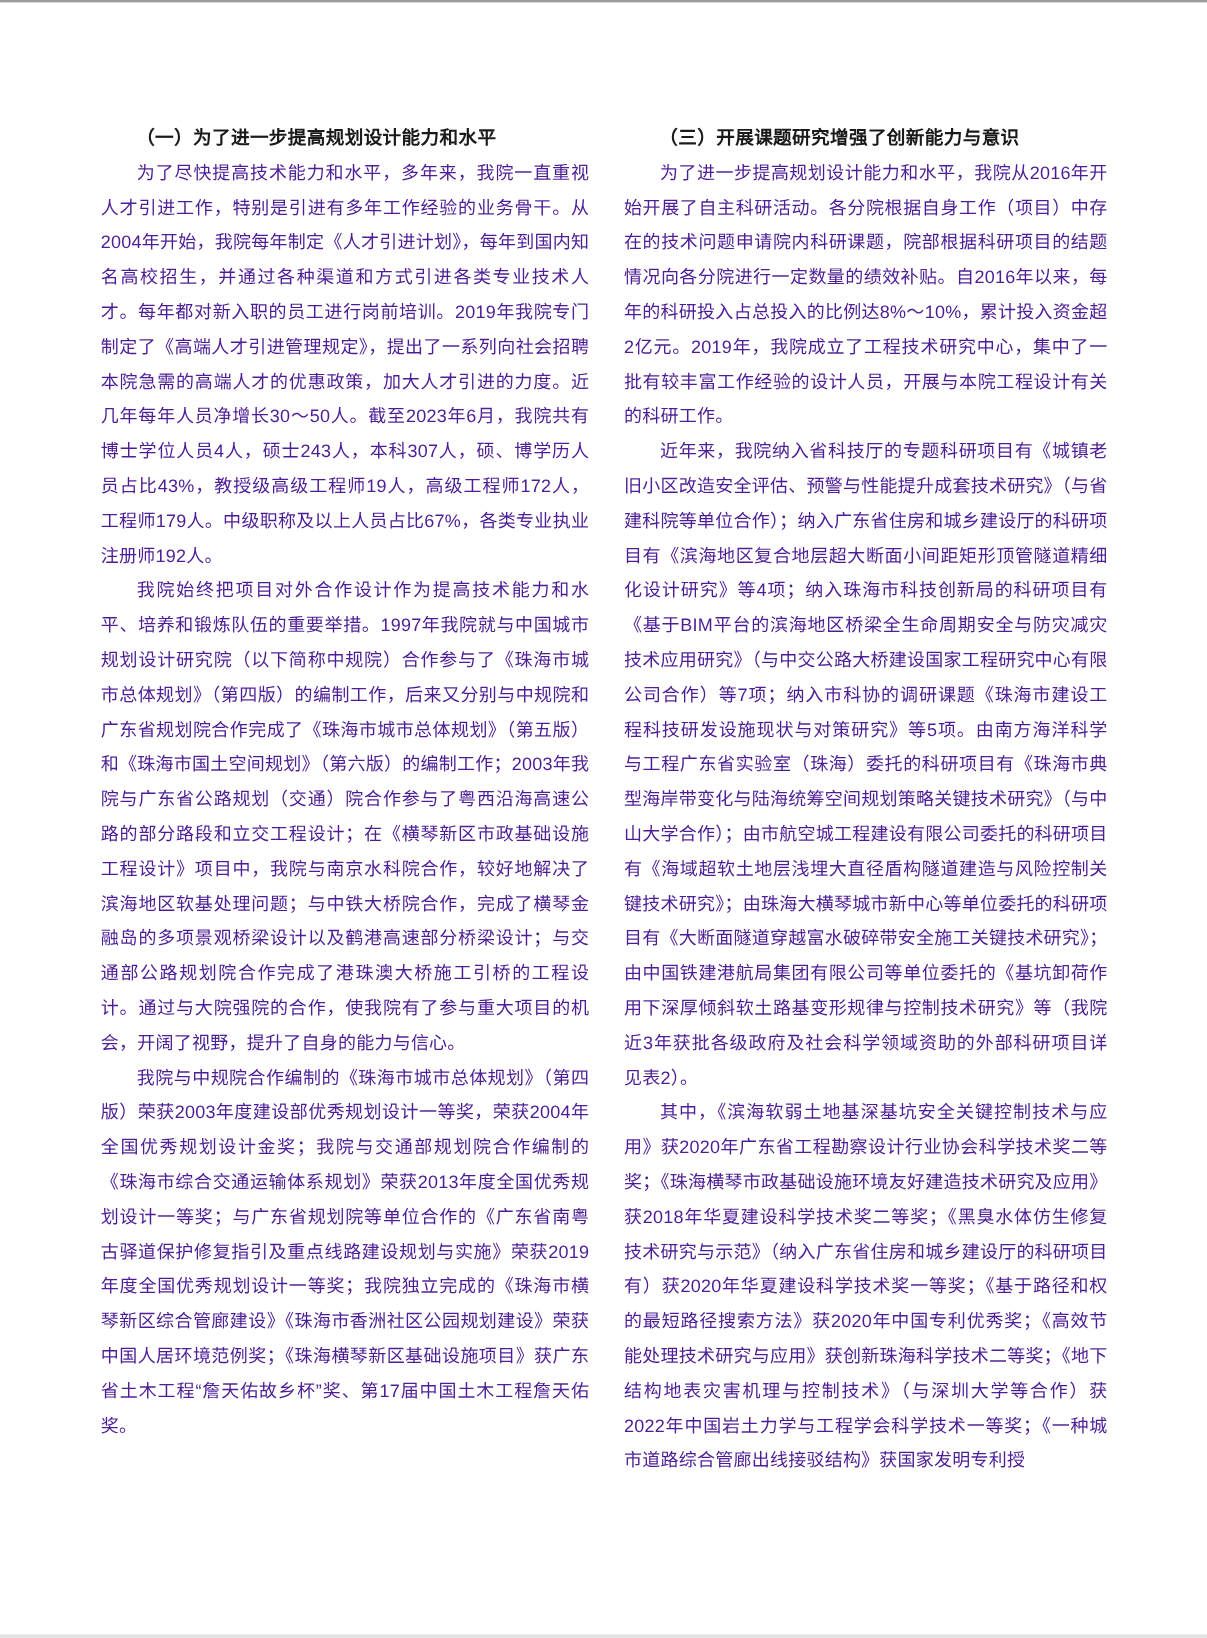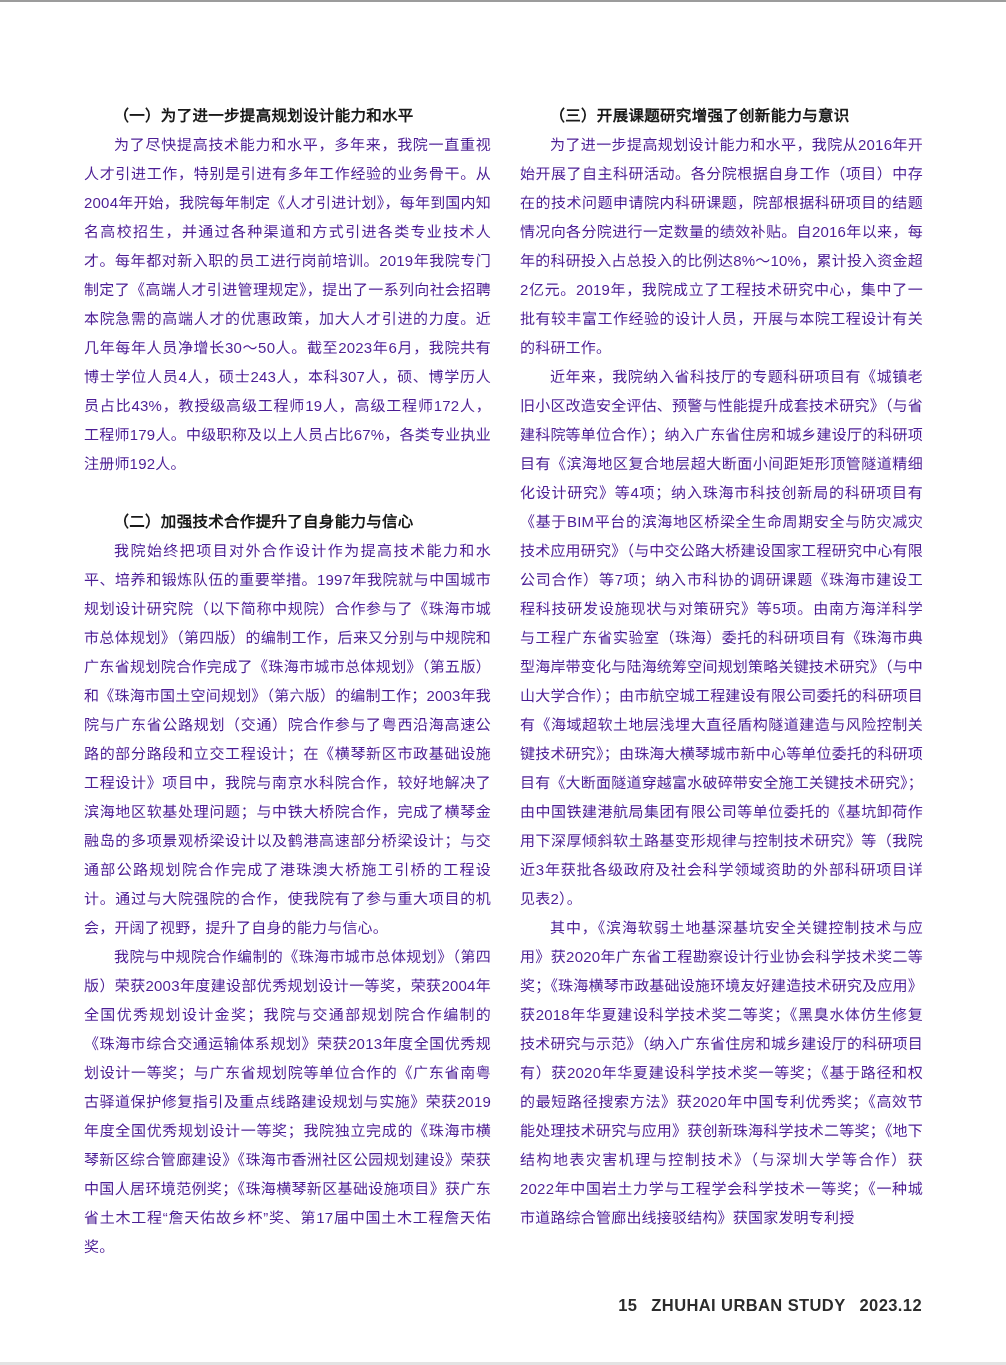--- a/index.html
+++ b/index.html
@@ -71,32 +71,26 @@
 </style>
 </head>
 <body>
 
 <div class="page">
   <div class="edge-top"></div>
 
   <div class="col col-left">
     <h4 class="h2">（一）为了进一步提高规划设计能力和水平</h4>
     <p>为了尽快提高技术能力和水平，多年来，我院一直重视人才引进工作，特别是引进有多年工作经验的业务骨干。从2004年开始，我院每年制定《人才引进计划》，每年到国内知名高校招生，并通过各种渠道和方式引进各类专业技术人才。每年都对新入职的员工进行岗前培训。2019年我院专门制定了《高端人才引进管理规定》，提出了一系列向社会招聘本院急需的高端人才的优惠政策，加大人才引进的力度。近几年每年人员净增长30～50人。截至2023年6月，我院共有博士学位人员4人，硕士243人，本科307人，硕、博学历人员占比43%，教授级高级工程师19人，高级工程师172人，工程师179人。中级职称及以上人员占比67%，各类专业执业注册师192人。</p>
-    <h4 class="h2 gap-before">（二）加强技术合作提升了自身能力与信心</h4>
     <p>我院始终把项目对外合作设计作为提高技术能力和水平、培养和锻炼队伍的重要举措。1997年我院就与中国城市规划设计研究院（以下简称中规院）合作参与了《珠海市城市总体规划》（第四版）的编制工作，后来又分别与中规院和广东省规划院合作完成了《珠海市城市总体规划》（第五版）和《珠海市国土空间规划》（第六版）的编制工作；2003年我院与广东省公路规划（交通）院合作参与了粤西沿海高速公路的部分路段和立交工程设计；在《横琴新区市政基础设施工程设计》项目中，我院与南京水科院合作，较好地解决了滨海地区软基处理问题；与中铁大桥院合作，完成了横琴金融岛的多项景观桥梁设计以及鹤港高速部分桥梁设计；与交通部公路规划院合作完成了港珠澳大桥施工引桥的工程设计。通过与大院强院的合作，使我院有了参与重大项目的机会，开阔了视野，提升了自身的能力与信心。</p>
     <p>我院与中规院合作编制的《珠海市城市总体规划》（第四版）荣获2003年度建设部优秀规划设计一等奖，荣获2004年全国优秀规划设计金奖；我院与交通部规划院合作编制的《珠海市综合交通运输体系规划》荣获2013年度全国优秀规划设计一等奖；与广东省规划院等单位合作的《广东省南粤古驿道保护修复指引及重点线路建设规划与实施》荣获2019年度全国优秀规划设计一等奖；我院独立完成的《珠海市横琴新区综合管廊建设》《珠海市香洲社区公园规划建设》荣获中国人居环境范例奖；《珠海横琴新区基础设施项目》获广东省土木工程“詹天佑故乡杯”奖、第17届中国土木工程詹天佑奖。</p>
   </div>
 
   <div class="col col-right">
     <h4 class="h2">（三）开展课题研究增强了创新能力与意识</h4>
     <p>为了进一步提高规划设计能力和水平，我院从2016年开始开展了自主科研活动。各分院根据自身工作（项目）中存在的技术问题申请院内科研课题，院部根据科研项目的结题情况向各分院进行一定数量的绩效补贴。自2016年以来，每年的科研投入占总投入的比例达8%～10%，累计投入资金超2亿元。2019年，我院成立了工程技术研究中心，集中了一批有较丰富工作经验的设计人员，开展与本院工程设计有关的科研工作。</p>
     <p>近年来，我院纳入省科技厅的专题科研项目有《城镇老旧小区改造安全评估、预警与性能提升成套技术研究》（与省建科院等单位合作）；纳入广东省住房和城乡建设厅的科研项目有《滨海地区复合地层超大断面小间距矩形顶管隧道精细化设计研究》等4项；纳入珠海市科技创新局的科研项目有《基于BIM平台的滨海地区桥梁全生命周期安全与防灾减灾技术应用研究》（与中交公路大桥建设国家工程研究中心有限公司合作）等7项；纳入市科协的调研课题《珠海市建设工程科技研发设施现状与对策研究》等5项。由南方海洋科学与工程广东省实验室（珠海）委托的科研项目有《珠海市典型海岸带变化与陆海统筹空间规划策略关键技术研究》（与中山大学合作）；由市航空城工程建设有限公司委托的科研项目有《海域超软土地层浅埋大直径盾构隧道建造与风险控制关键技术研究》；由珠海大横琴城市新中心等单位委托的科研项目有《大断面隧道穿越富水破碎带安全施工关键技术研究》；由中国铁建港航局集团有限公司等单位委托的《基坑卸荷作用下深厚倾斜软土路基变形规律与控制技术研究》等（我院近3年获批各级政府及社会科学领域资助的外部科研项目详见表2）。</p>
     <p>其中，《滨海软弱土地基深基坑安全关键控制技术与应用》获2020年广东省工程勘察设计行业协会科学技术奖二等奖；《珠海横琴市政基础设施环境友好建造技术研究及应用》获2018年华夏建设科学技术奖二等奖；《黑臭水体仿生修复技术研究与示范》（纳入广东省住房和城乡建设厅的科研项目有）获2020年华夏建设科学技术奖一等奖；《基于路径和权的最短路径搜索方法》获2020年中国专利优秀奖；《高效节能处理技术研究与应用》获创新珠海科学技术二等奖；《地下结构地表灾害机理与控制技术》（与深圳大学等合作）获2022年中国岩土力学与工程学会科学技术一等奖；《一种城市道路综合管廊出线接驳结构》获国家发明专利授</p>
   </div>
 
-  <div class="footer">
-    <span class="pgnum">15</span>
-    <span class="journal">ZHUHAI URBAN STUDY</span>
-    <span class="issue">2023.12</span>
-  </div>
 
   <div class="edge-bottom"></div>
 </div>
 
 </body></html>

